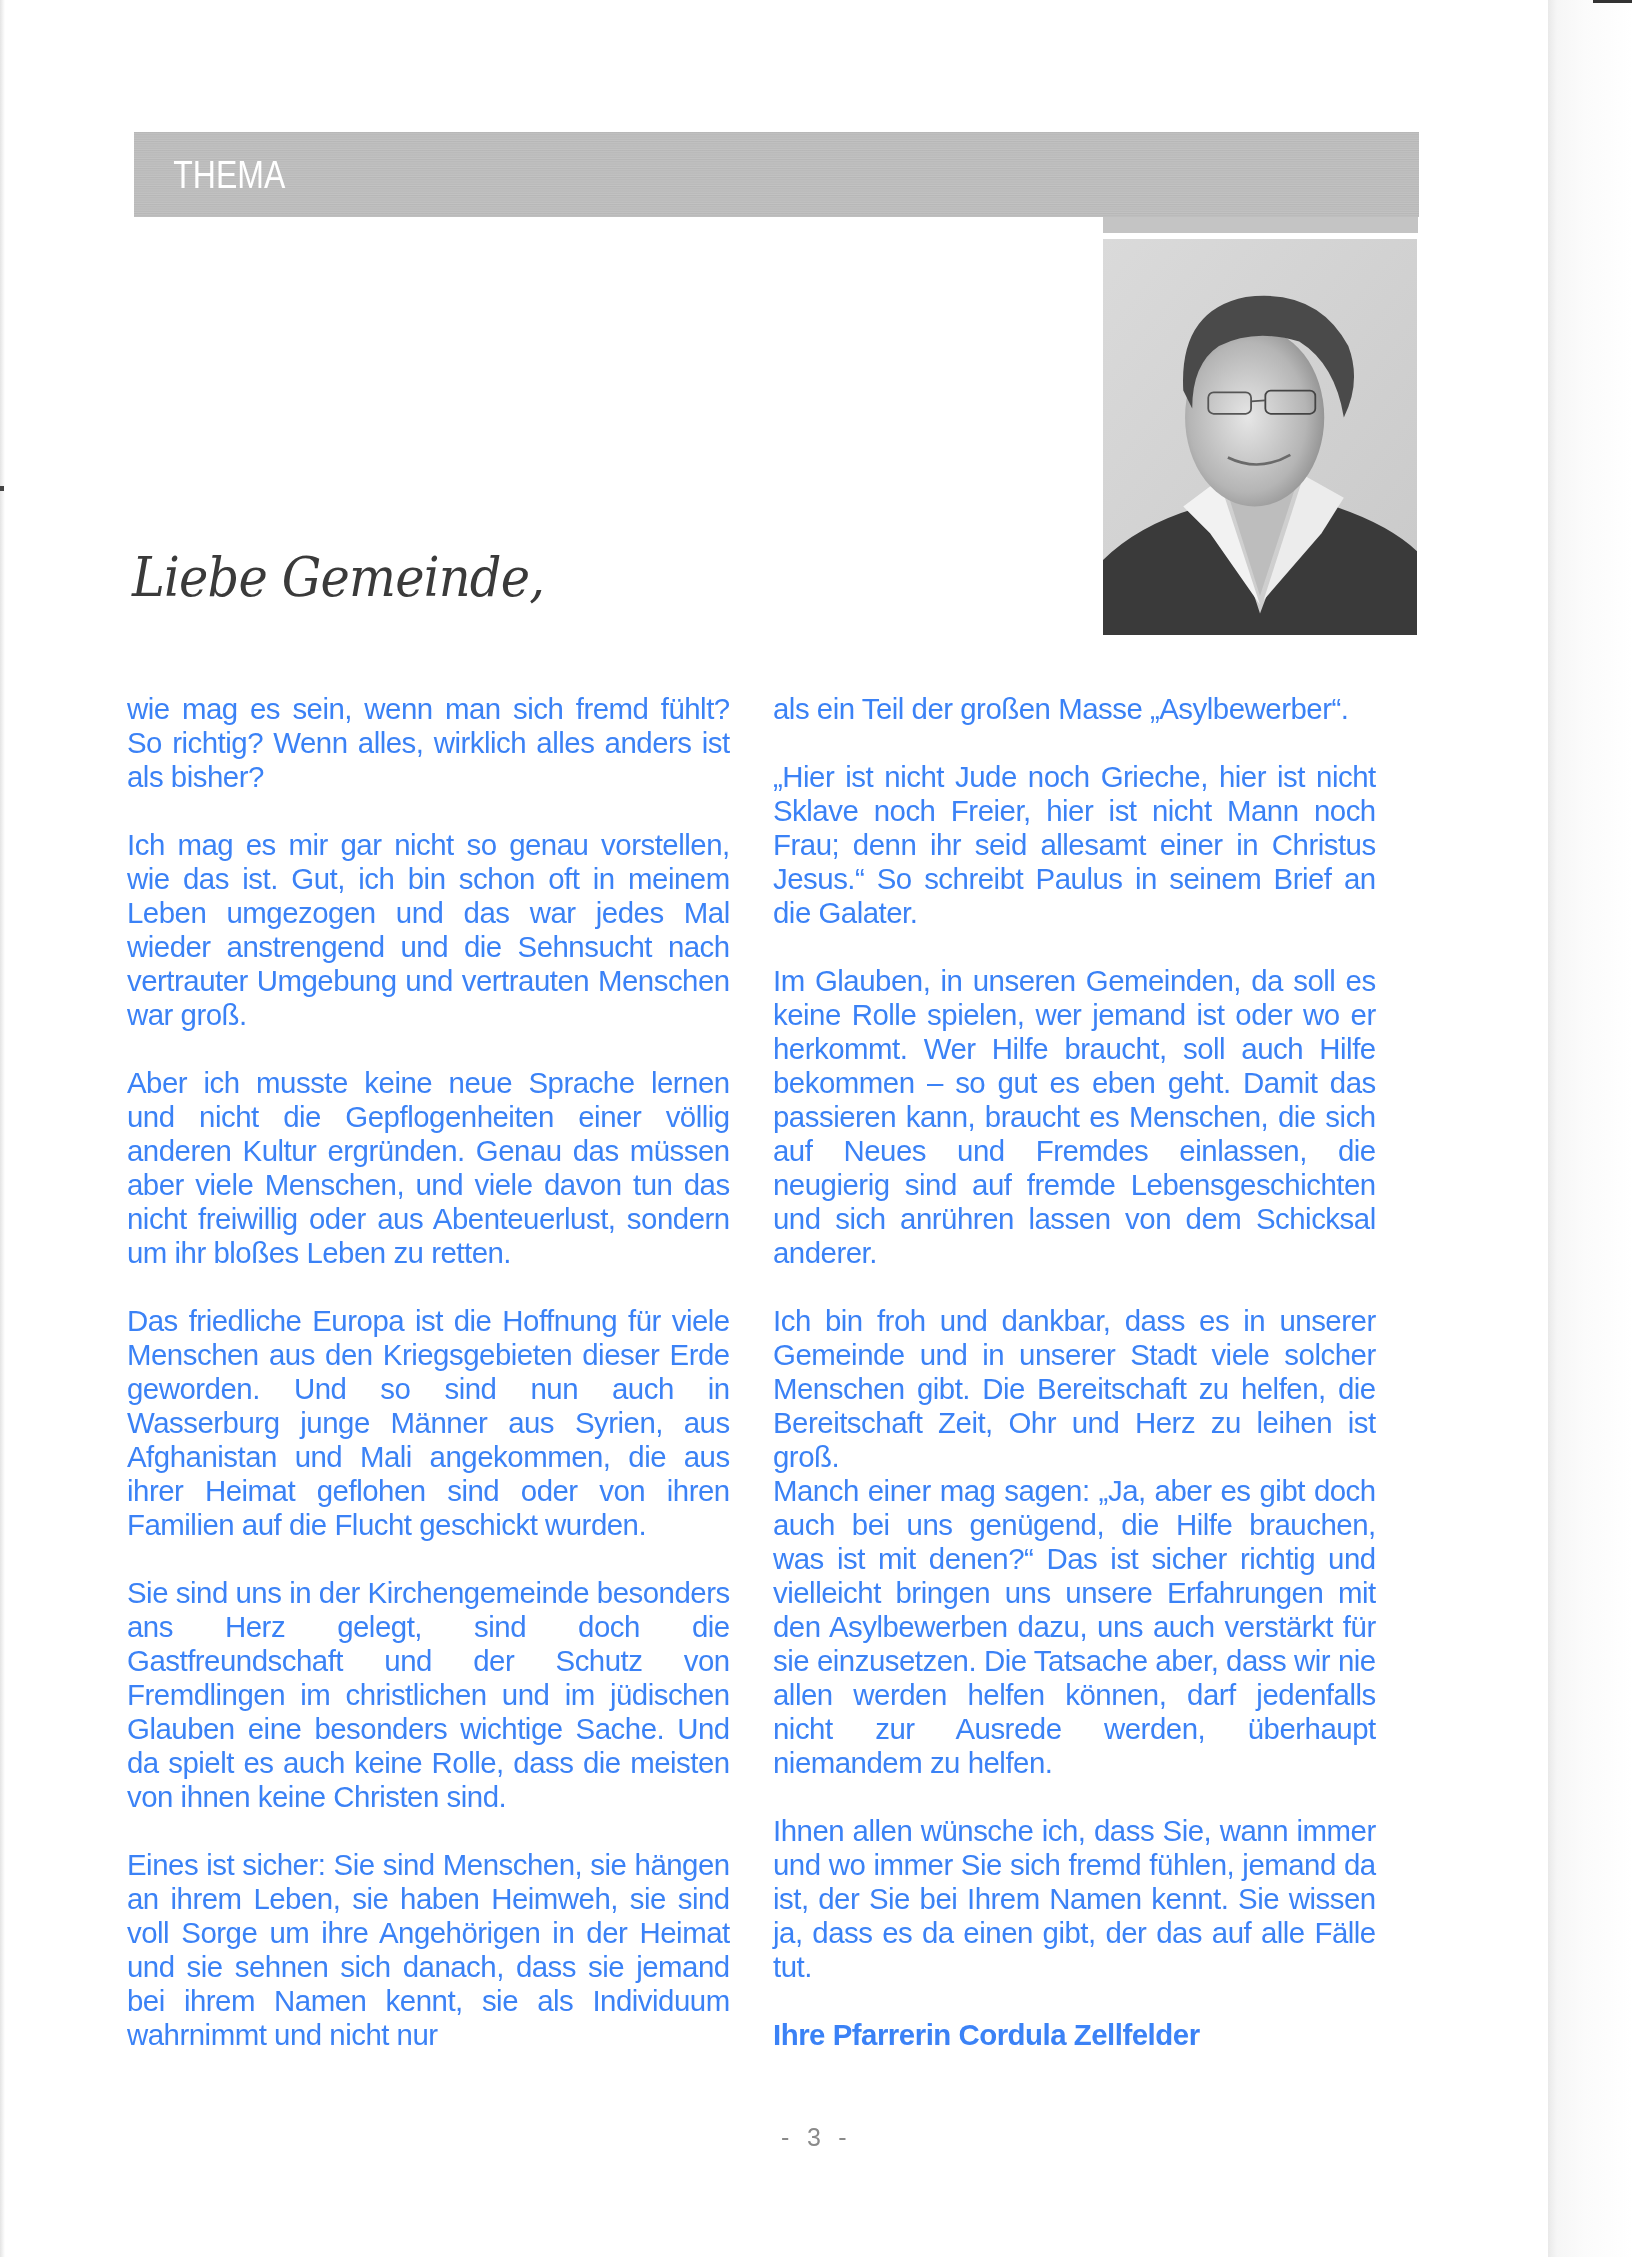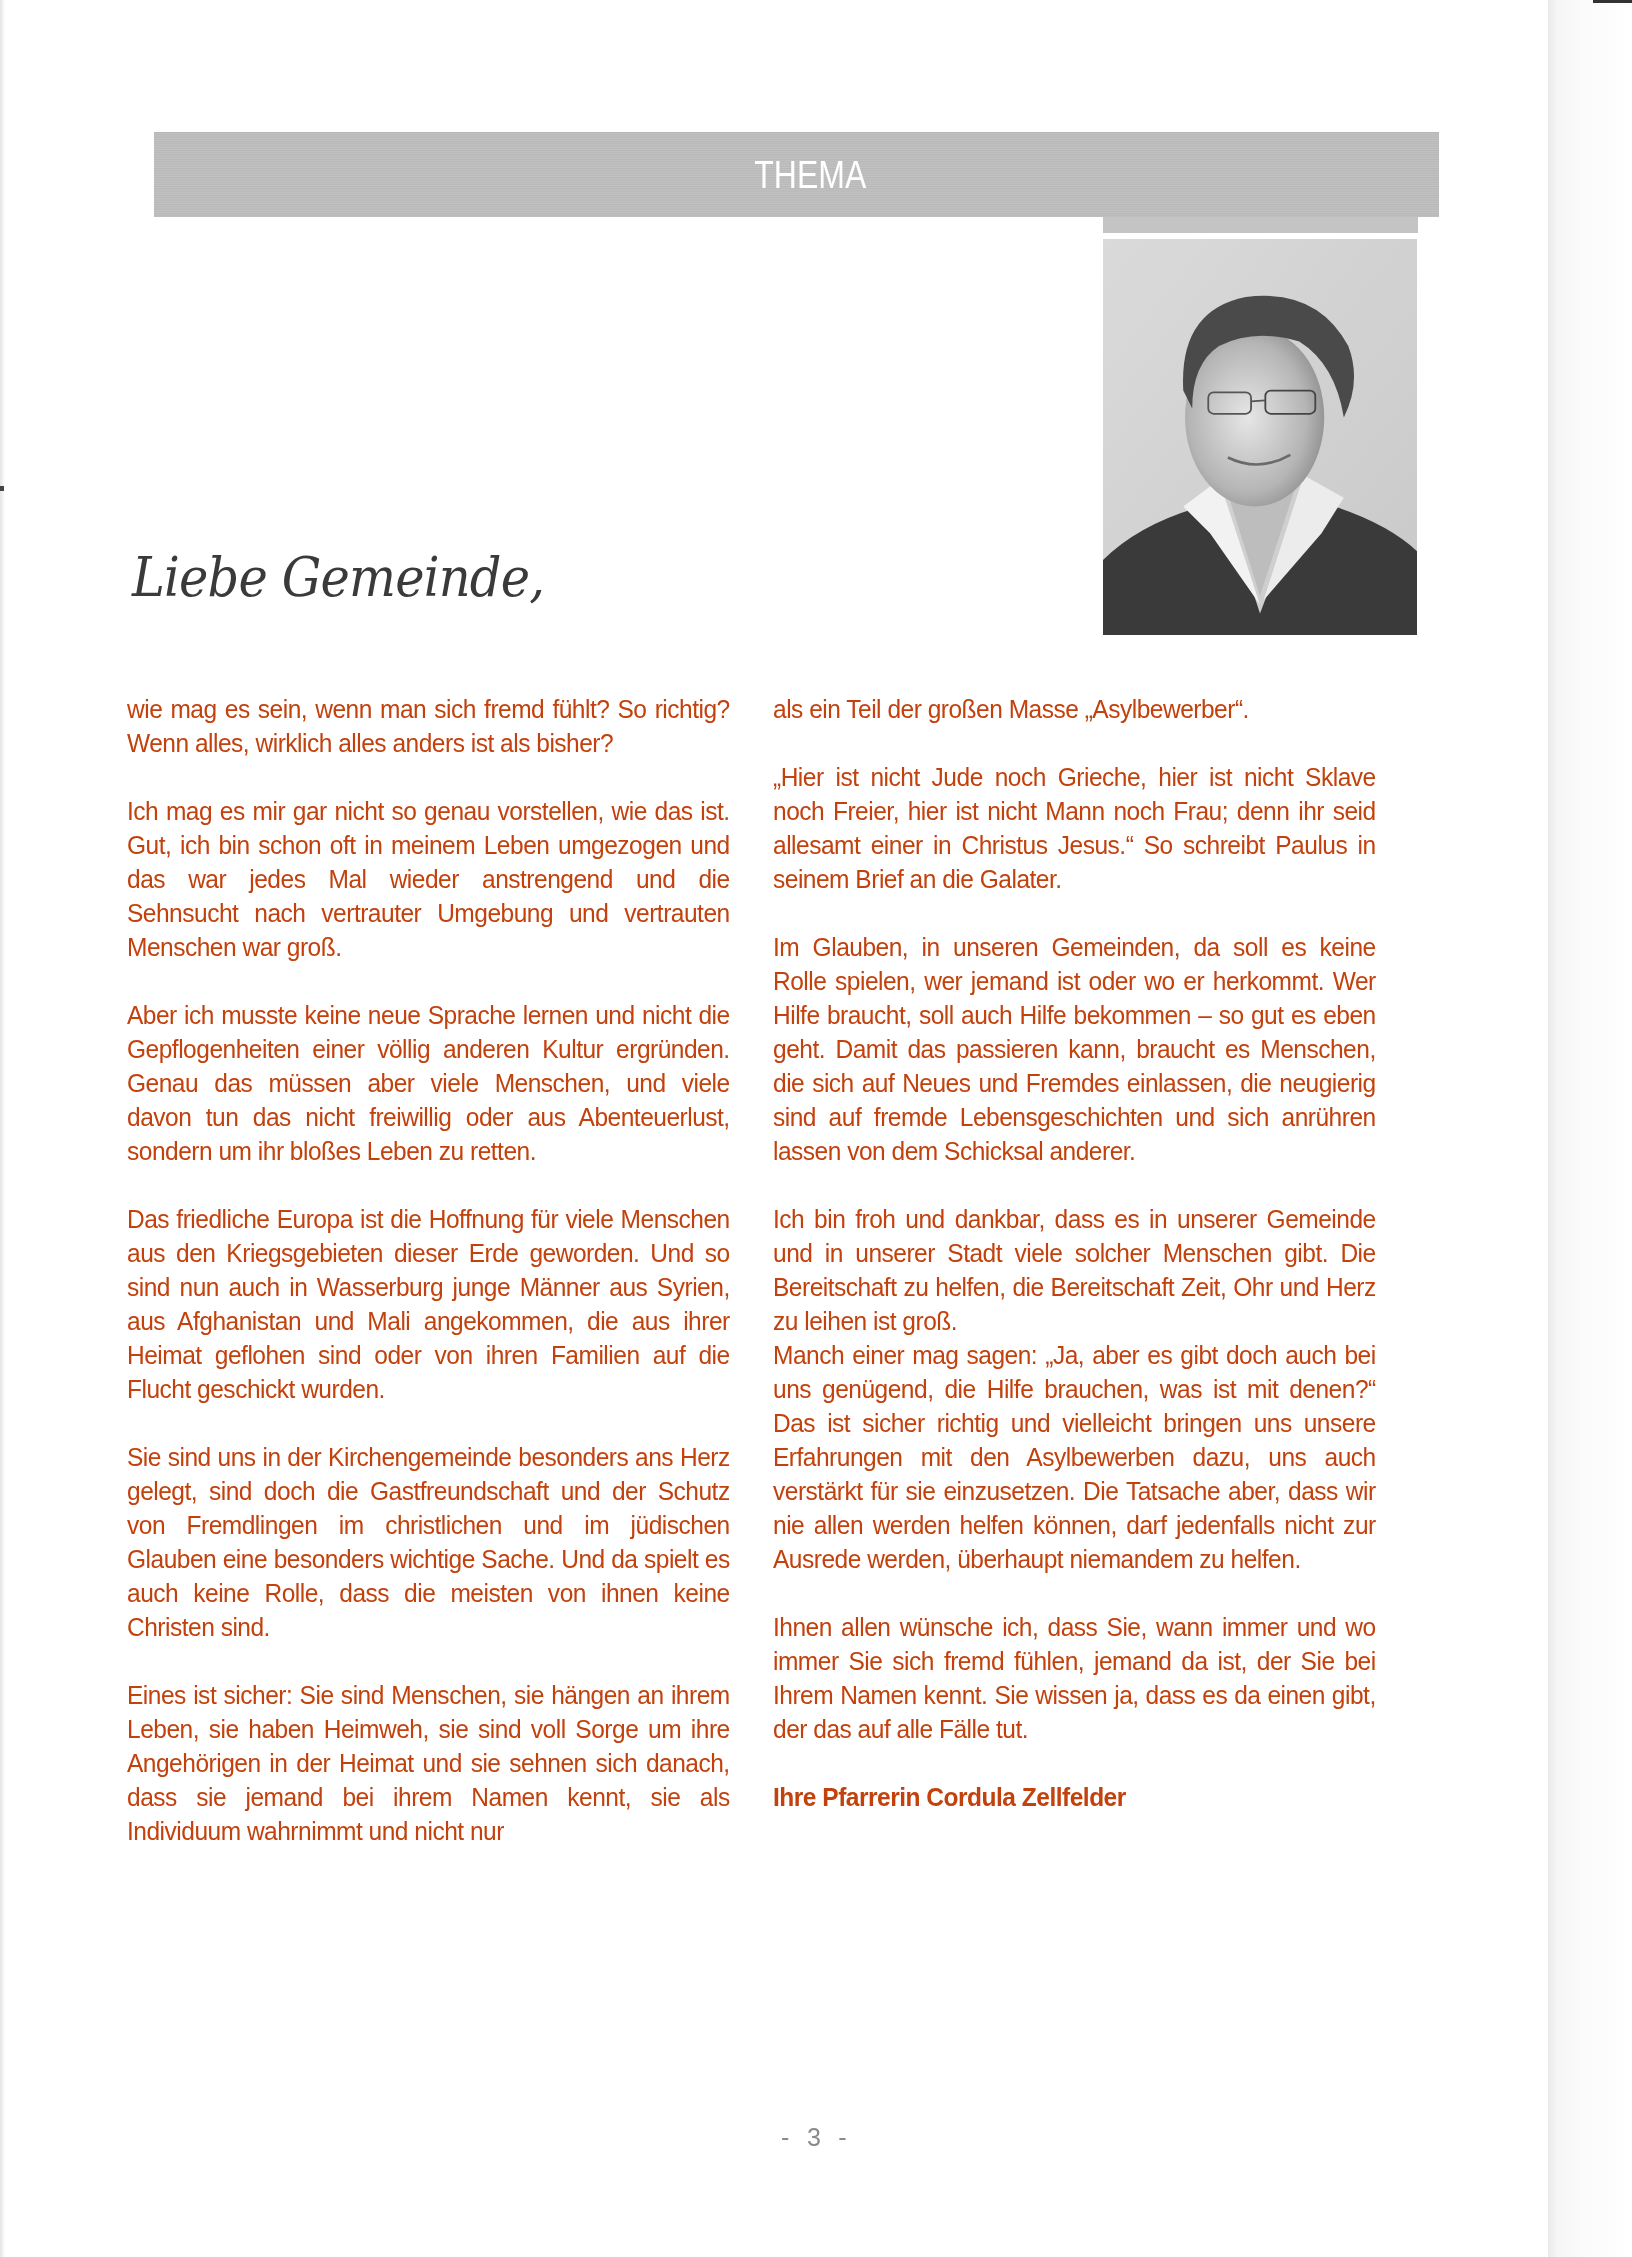--- a/index.html
+++ b/index.html
@@ -19,21 +19,21 @@
   .page-edge-left {
     position: absolute; top: 0; left: 0; width: 5.3px; height: 2257px;
     background: linear-gradient(to right, #e4e4e4, #ffffff);
   }
   .page-mark {
     position: absolute; left: 0; top: 486px; width: 3.6px; height: 5.3px; background: #444;
   }
   .header-bar {
     position: absolute; left: 134px; top: 132px; width: 1285px; height: 85px;
     background: repeating-linear-gradient(0deg, #b9b9b9 0px, #c2c2c2 0.9px, #b6b6b6 1.8px);
-    display: flex; align-items: center; justify-content: center; margin-left: 20px;
+    display: flex; align-items: center; 
   }
   .header-title {
     color: #ffffff; font-size: 39px; letter-spacing: 0px;
     transform: scaleX(0.82); font-family: "Liberation Sans", sans-serif;
     margin-left: 27px;
   }
   .header-notch {
     position: absolute; left: 1103px; top: 217px; width: 315px; height: 16px;
     background: #c4c4c4;
   }
@@ -43,23 +43,23 @@
   }
   .portrait svg { width: 100%; height: 100%; display: block; }
   .salutation {
     position: absolute; left: 132px; top: 545px;
     font-family: "DejaVu Serif", serif; font-style: italic;
     font-size: 55px; color: #3a3a3a; letter-spacing: -0.9px;
     transform: scaleX(0.9); transform-origin: left center;
   }
   .column {
     position: absolute; top: 692px; width: 615px;
-    font-size: 25px; line-height: 34px;
+    font-size: 30px; line-height: 34px;
     text-align: justify; hyphens: manual;
-    font-family: "Liberation Sans", sans-serif; color: #c2410c;
+    font-family: "Liberation Sans", sans-serif; color: #3b82f6;
     letter-spacing: -0.5px;
   }
   .col-left { left: 127px; }
   .col-right { left: 773px; }
   .column p { margin: 0 0 34px 0; transform: scaleX(0.98); transform-origin: left top; }
   .column p.tight { margin-bottom: 0; }
   .signature { font-weight: bold; text-align: left; }
   .page-number {
     position: absolute; left: 0; width: 1633px; top: 2123px;
     text-align: center; font-size: 25px; color: #8a8a8a;

